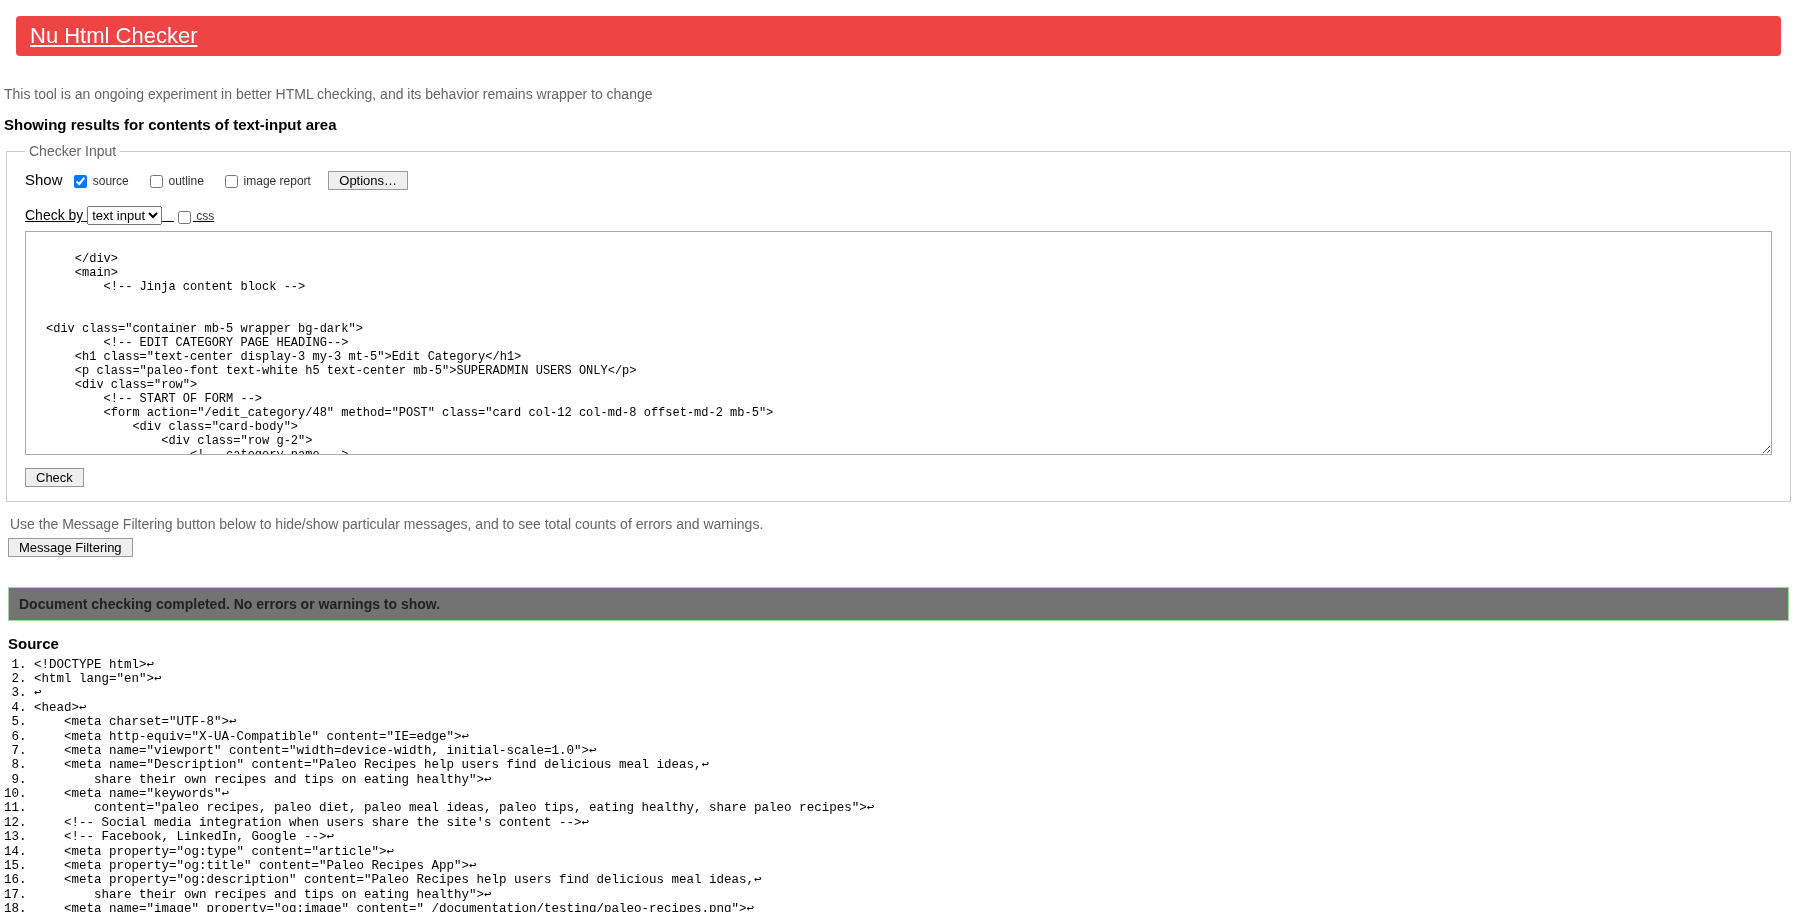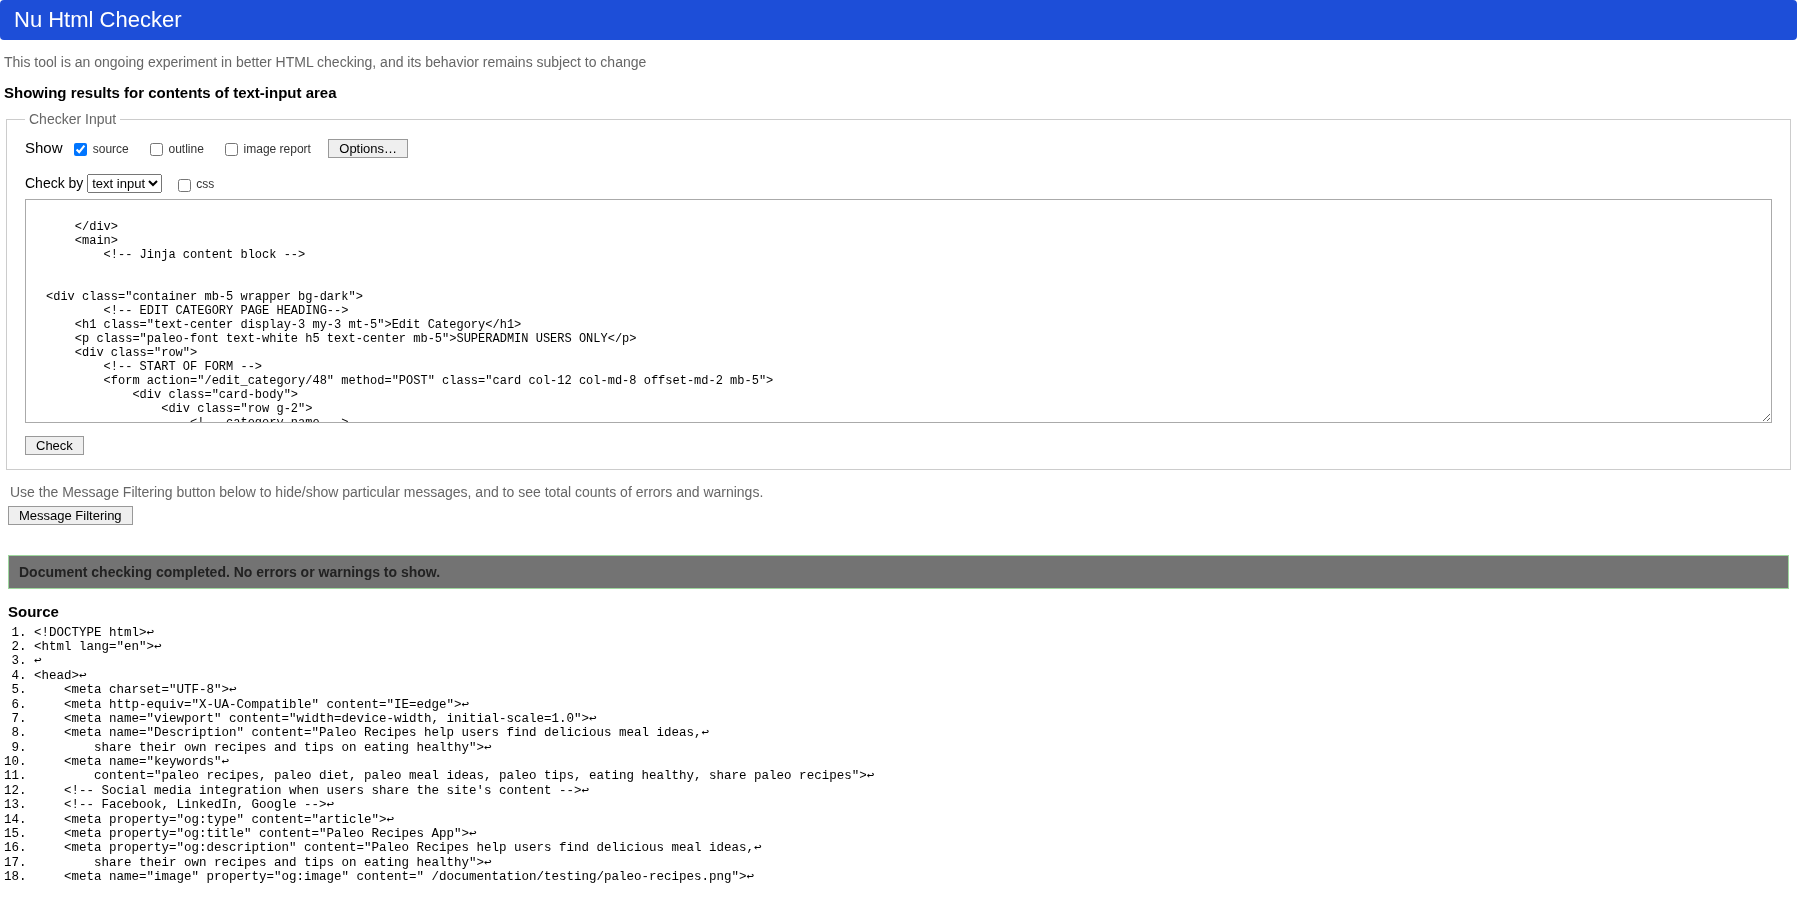--- a/index.html
+++ b/index.html
@@ -3,27 +3,28 @@
 <meta charset="utf-8">
 <style>
   body {
     font-family: Arial, Helvetica, sans-serif;
     margin: 0;
     padding: 0;
     background: #fff;
     font-size: 14px;
   }
   .header-bar {
-    background: #1d4ed8;
+    background: #ef4444;
     color: #fff;
     padding: 7px 14px;
-    margin: 0;
+    margin: 16px;
     border-radius: 4px;
     font-size: 22px;
     font-weight: normal;
+    text-decoration: underline;
   }
   .container {
     padding: 4px 4px 10px 4px;
   }
   .description {
     color: #666;
     margin: 10px 0 14px 0;
   }
   .results-heading {
     font-weight: bold;
@@ -61,20 +62,21 @@
     font-size: 13px;
     padding: 1px 10px;
     background: #efefef;
     border: 1px solid #999;
     border-radius: 0;
     cursor: pointer;
   }
   .checkby-row {
     margin: 15px 0 4px 0;
     font-size: 14px;
+    text-decoration: underline;
   }
   .checkby-row select {
     font-size: 13px;
   }
   textarea.input-area {
     width: 100%;
     box-sizing: border-box;
     height: 224px;
     font-family: "Courier New", monospace;
     font-size: 12px;
@@ -121,21 +123,21 @@
   }
 </style>
 </head>
 <body>
 
 <div class="header-bar">
   <span>Nu Html Checker</span>
 </div>
 
 <div class="container">
-  <div class="description">This tool is an ongoing experiment in better HTML checking, and its behavior remains subject to change</div>
+  <div class="description">This tool is an ongoing experiment in better HTML checking, and its behavior remains wrapper to change</div>
   <div class="results-heading">Showing results for contents of text-input area</div>
 
   <fieldset class="checker-input">
     <legend>Checker Input</legend>
 
     <div class="show-row">
       <span class="label-word">Show</span>
       <span class="cb-wrap">
         <input type="checkbox" checked="" style="">
         <span>source</span>

